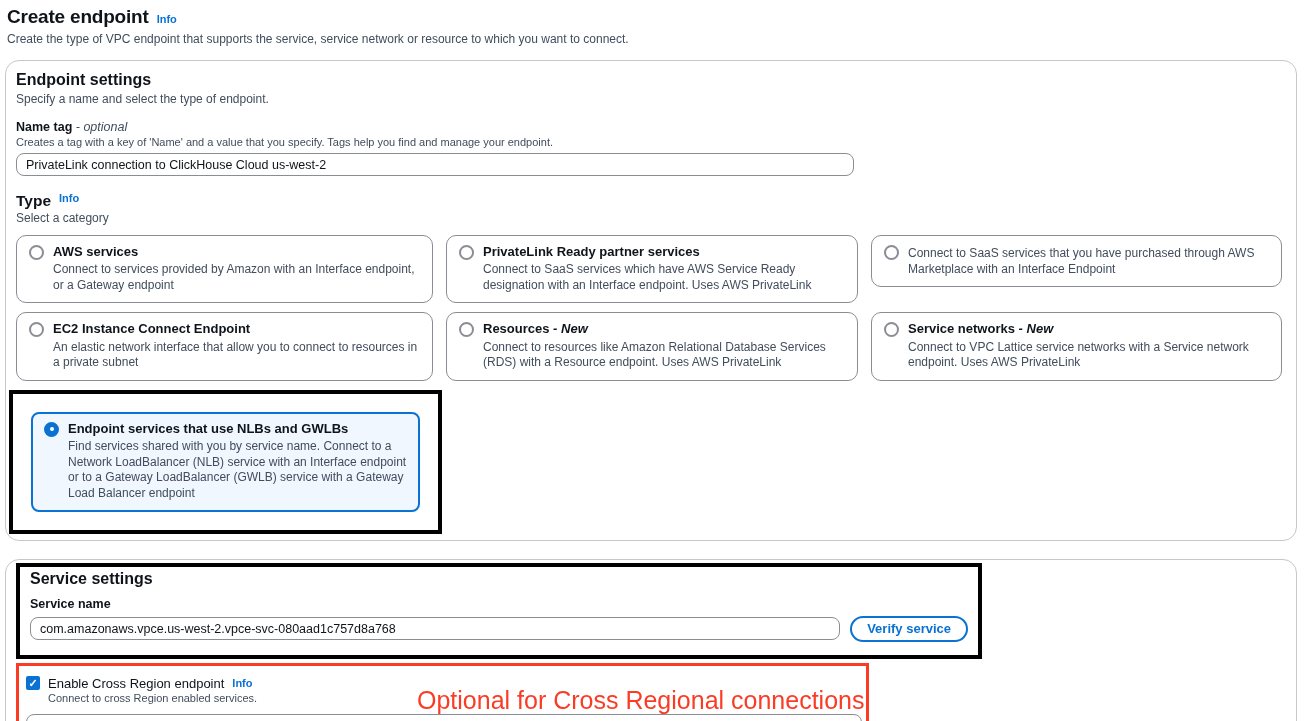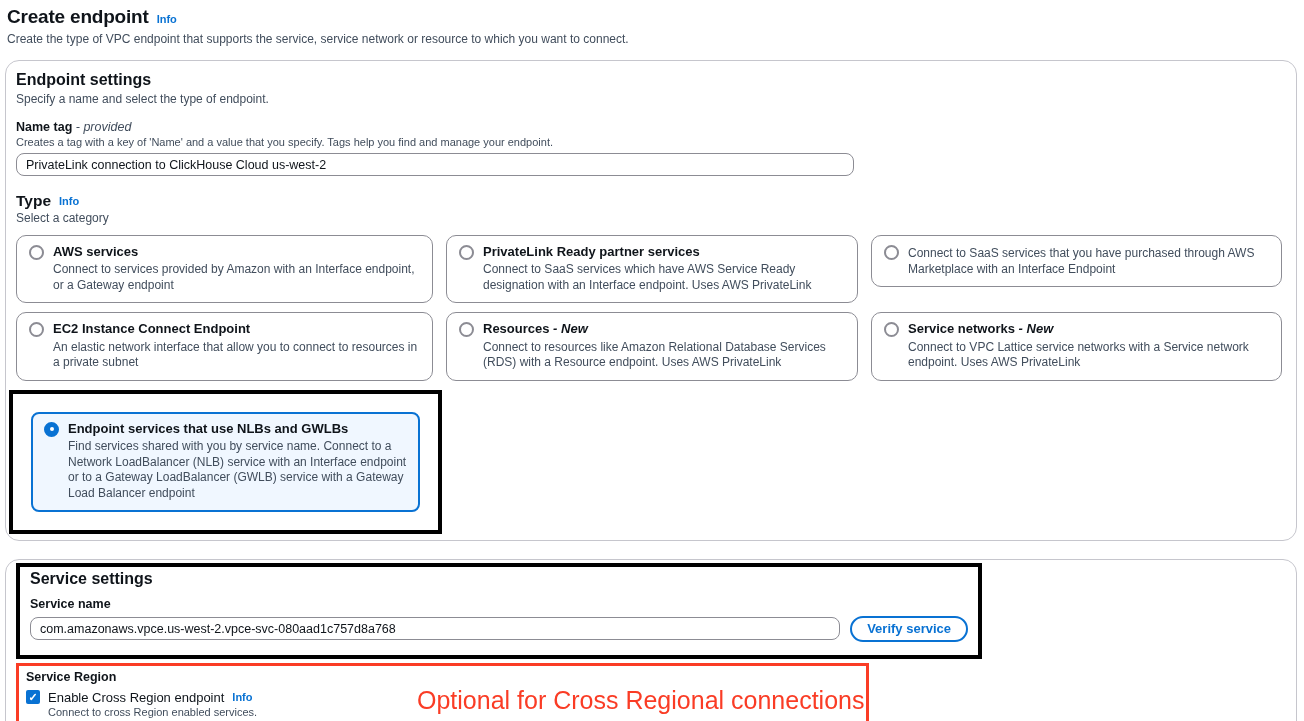--- a/index.html
+++ b/index.html
@@ -29,21 +29,21 @@
   .optional { font-weight: 400; font-style: italic; color: #414d5c; }
   .field-desc { font-size: 11px; color: #414d5c; margin-top: 2px; }
 
   .text-input {
     display: block; width: 838px; height: 23px; margin-top: 5px;
     border: 1px solid #8c8c94; border-radius: 8px; padding: 0 9px;
     font-size: 12.5px; font-family: "Liberation Sans", sans-serif; color: #0f141a;
     background: #fff; outline: none;
   }
 
-  .type-header { margin-top: 16px; display: flex; align-items: center; gap: 8px; }
+  .type-header { margin-top: 16px; display: flex; align-items: flex-start; gap: 8px; }
   .type-header h2 { font-size: 15.5px; }
 
   .type-grid {
     margin-top: 10px;
     display: grid;
     grid-template-columns: 417px 412px 411px;
     column-gap: 13px; row-gap: 9px;
     align-items: start;
   }
   .radio-card {
@@ -115,21 +115,21 @@
     </div>
     <div class="page-subtitle">Create the type of VPC endpoint that supports the service, service network or resource to which you want to connect.</div>
   </div>
 
   <div class="card card1">
     <h2>Endpoint settings</h2>
     <div class="section-sub">Specify a name and select the type of endpoint.</div>
 
     <div class="field-label">
       <span>Name tag</span>
-      <span class="optional">- provided</span>
+      <span class="optional">- optional</span>
     </div>
     <div class="field-desc">Creates a tag with a key of 'Name' and a value that you specify. Tags help you find and manage your endpoint.</div>
     <input class="text-input" type="text" value="PrivateLink connection to ClickHouse Cloud us-west-2" style="">
 
     <div class="type-header">
       <h2>Type</h2>
       <a class="info-link">Info</a>
     </div>
     <div class="section-sub" style="margin-top:1px">Select a category</div>
 
@@ -206,21 +206,20 @@
     <div class="black-box">
       <h2>Service settings</h2>
       <div class="field-label" style="margin-top:9px">Service name</div>
       <div class="input-row">
         <input class="text-input" type="text" value="com.amazonaws.vpce.us-west-2.vpce-svc-080aad1c757d8a768" style="">
         <button class="verify-btn">Verify service</button>
       </div>
     </div>
 
     <div class="red-box">
-      <div class="field-label" style="margin-top:0">Service Region</div>
 
       <div class="checkbox-row">
         <span class="checkbox">✓</span>
         <span class="checkbox-label">Enable Cross Region endpoint</span>
         <a class="info-link">Info</a>
       </div>
       <div class="checkbox-desc">Connect to cross Region enabled services.</div>
 
       <div class="red-annotation-text">Optional for Cross Regional connections</div>
 

